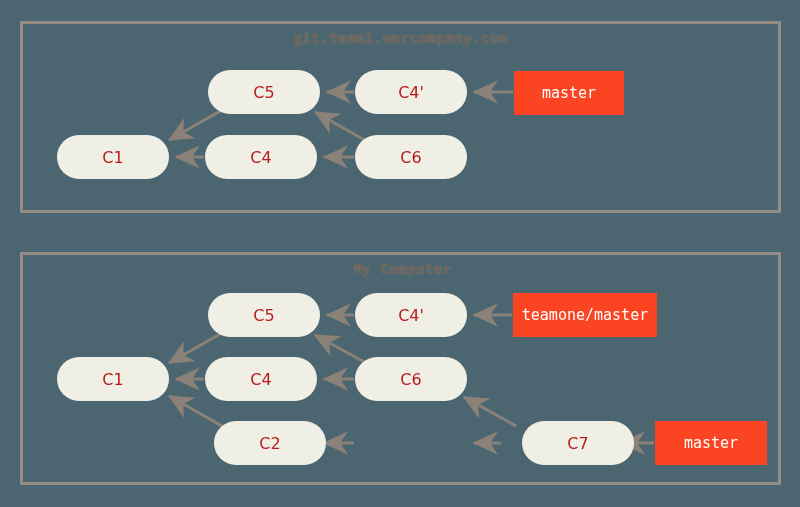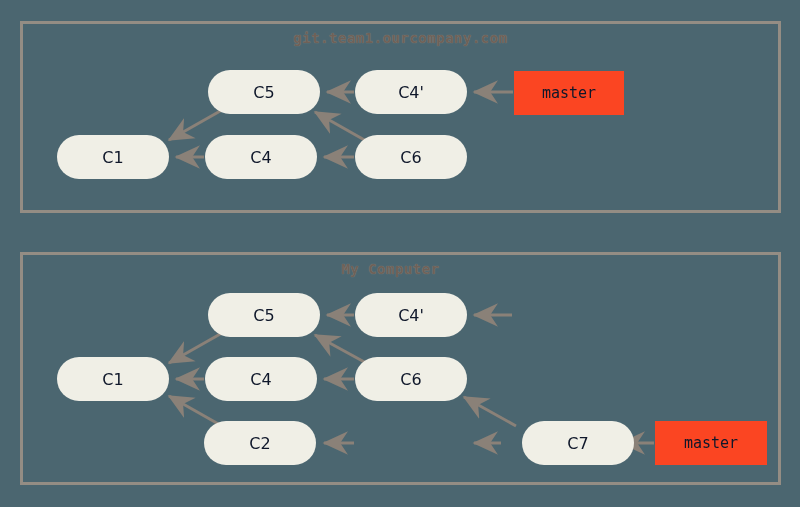--- a/index.html
+++ b/index.html
@@ -42,46 +42,46 @@
     text-align: center;
     font-family: "DejaVu Sans Mono", monospace;
     font-size: 14px;
     font-weight: bold;
     color: #6e6158;
     text-shadow: 0 0 1px #9a9086;
     letter-spacing: 0.5px;
     white-space: nowrap;
   }
   #title-remote { left: 20px; top: 30px; width: 761px; }
-  #title-local  { left: 20px; top: 261px; width: 741px; }
+  #title-local  { left: 32px; top: 261px; width: 741px; }
 
   .node {
     position: absolute;
     width: 112px;
     height: 44px;
     border-radius: 22px;
     background: #f0efe6;
     display: flex;
     align-items: center;
     justify-content: center;
     font-family: "DejaVu Sans", sans-serif;
     font-size: 16px;
-    color: #0f172a;
+    color: #b91c1c;
     z-index: 3;
   }
   .ref {
     position: absolute;
     height: 44px;
     background: #fb4522;
     display: flex;
     align-items: center;
     justify-content: center;
     font-family: "DejaVu Sans Mono", monospace;
     font-size: 15px;
-    color: #0f172a;
+    color: #ffffff;
     z-index: 3;
     white-space: nowrap;
   }
 </style>
 </head>
 <body>
 
 <div id="stage">
 
   <svg class="layer" viewBox="0 0 800 507">
@@ -178,24 +178,27 @@
   </div>
   <div class="node" style="left:355px; top:357px;">
     <span>C6</span>
   </div>
   <div class="node" style="left:208px; top:293px;">
     <span>C5</span>
   </div>
   <div class="node" style="left:355px; top:293px;">
     <span>C4'</span>
   </div>
-  <div class="node" style="left:204px; top:421px;">
+  <div class="node" style="left:214px; top:421px;">
     <span>C2</span>
   </div>
   <div class="node" style="left:522px; top:421px;">
     <span>C7</span>
   </div>
 
+  <div class="ref" style="left:513px; top:293px; width:144px;">
+    <span>teamone/master</span>
+  </div>
   <div class="ref" style="left:655px; top:421px; width:112px;">
     <span>master</span>
   </div>
 
 </div>
 
 </body></html>

